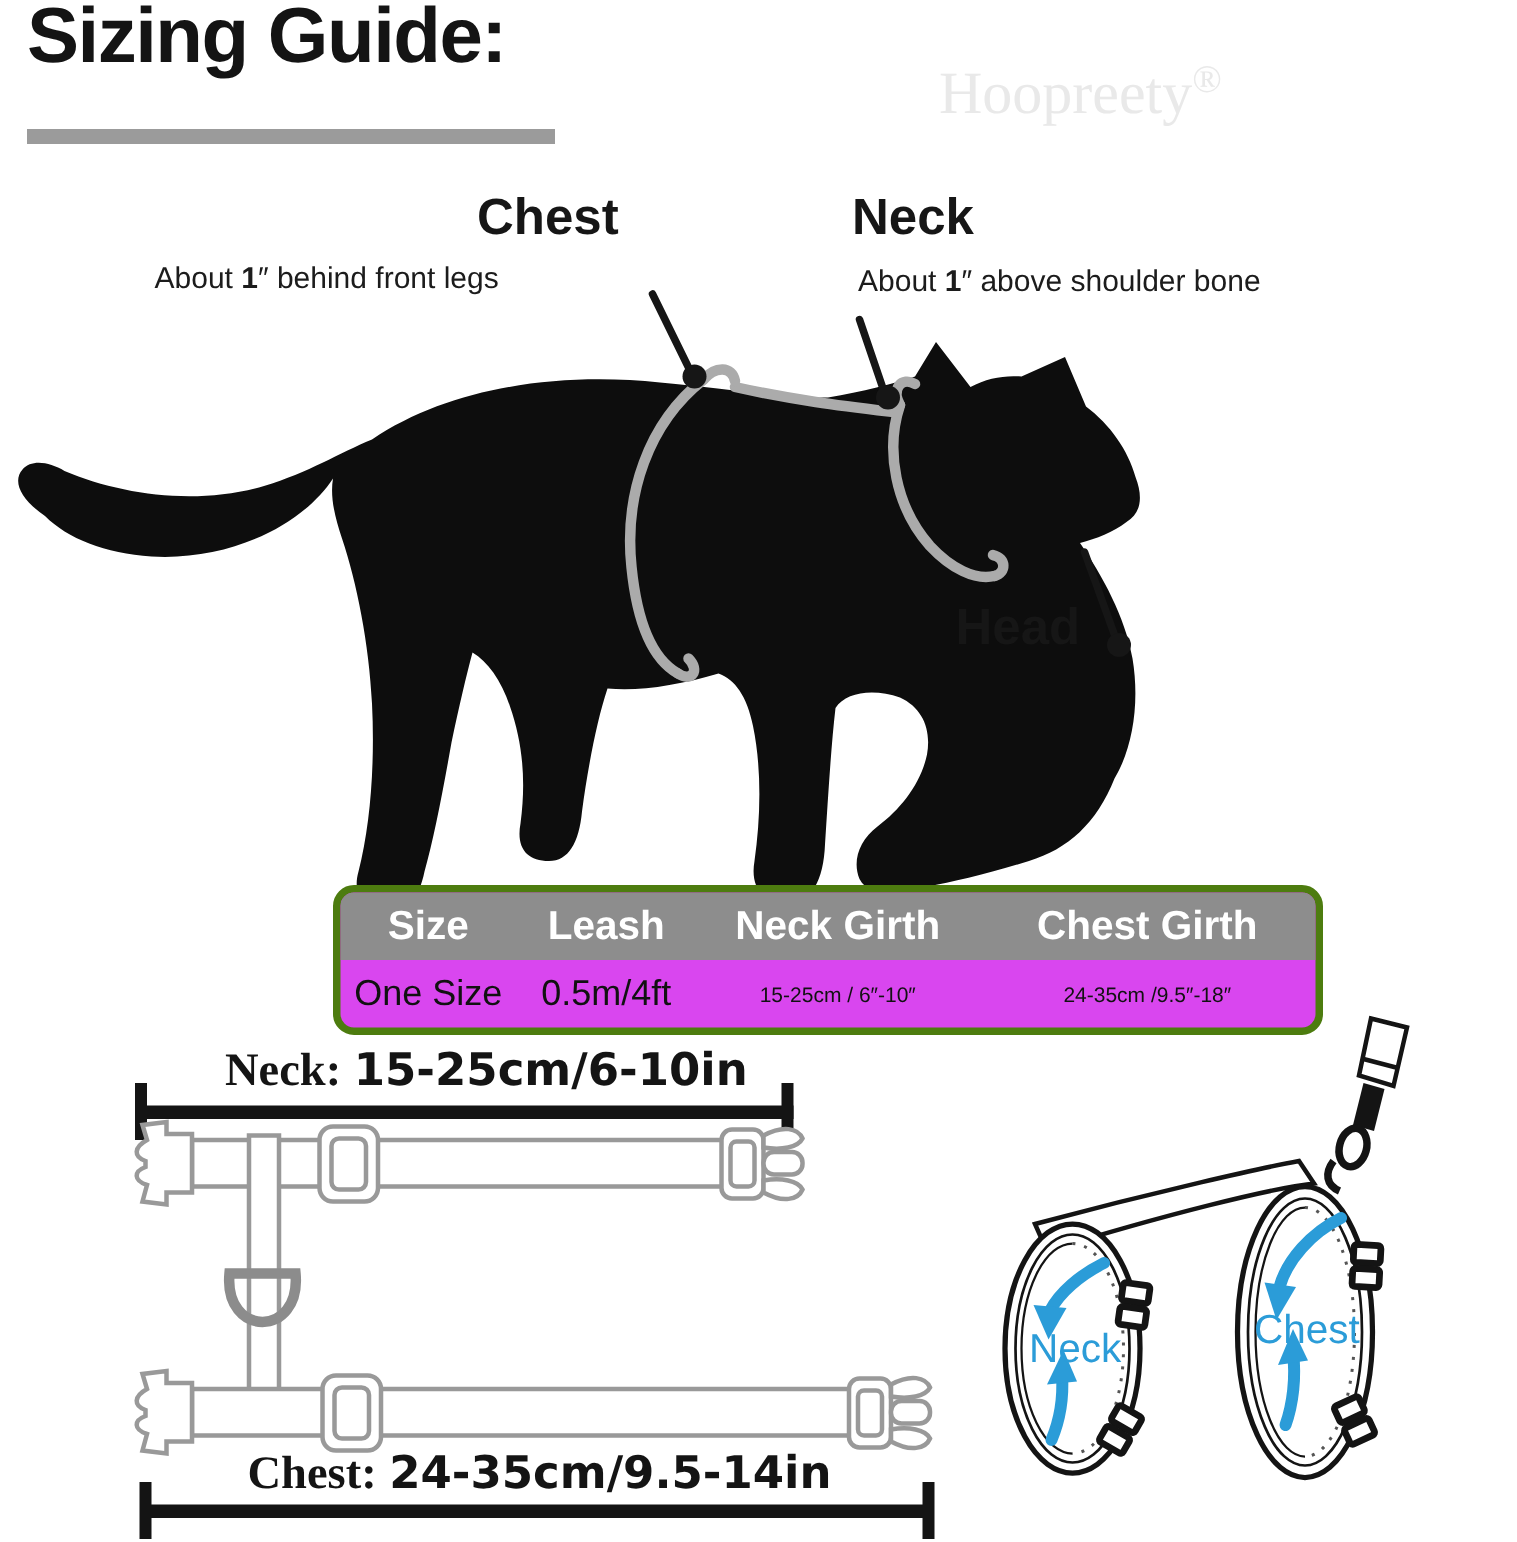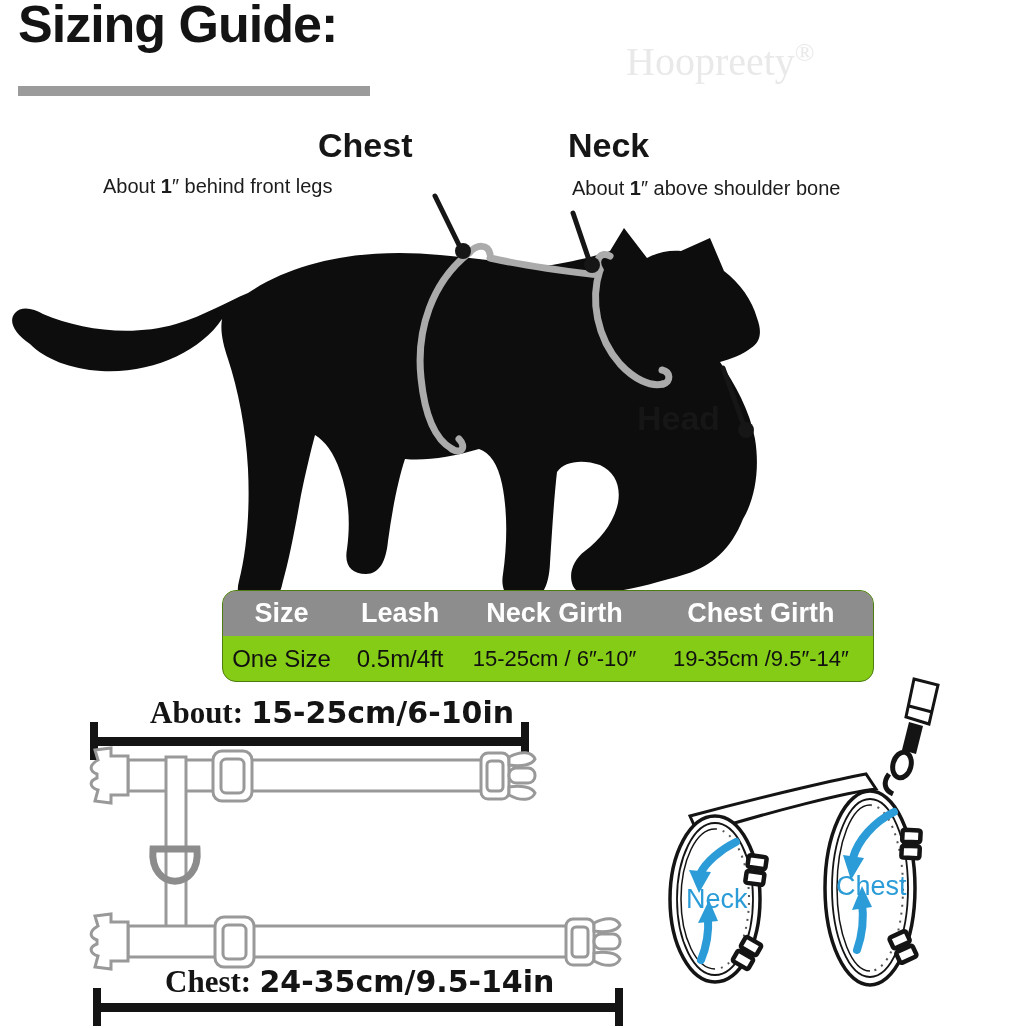--- a/index.html
+++ b/index.html
@@ -15,28 +15,28 @@
   .callout-desc b{font-weight:bold;}
   #chest-title{left:318px;top:126px;}
   #chest-desc{left:103px;top:175px;}
   #neck-title{left:568px;top:126px;}
   #neck-desc{left:572px;top:177px;}
   #head-title{left:637px;top:399px;}
   #head-desc1{left:635px;top:446px;font-size:26px;}
   #head-desc2{left:635px;top:484px;font-size:26px;}
   svg{position:absolute;left:0;top:0;}
   
-  #size-table{left:222px;top:590px;width:650px;height:90px;border:1px solid #4d7c0f;border-radius:14px;
-              overflow:hidden;display:flex;flex-direction:column;background:#84cc16;}
+  #size-table{left:222px;top:590px;width:650px;height:90px;border:5px solid #4d7c0f;border-radius:14px;
+              overflow:hidden;display:flex;flex-direction:column;background:#d946ef;}
   .tr{display:flex;flex:1;align-items:center;}
   .tr.head{background:#8d8d8d;color:#fff;font-weight:bold;font-size:27px;}
   .tr.data{font-size:24px;color:#111;}
   .td{text-align:center;}
   .c0{width:18%;}.c1{width:18.5%;}.c2{width:29%;}.c3{width:34.5%;}
-  .tr.data .c2,.tr.data .c3{font-size:22px;}
+  .tr.data .c2,.tr.data .c3{font-size:14px;}
   
   .dim-text{font-size:30px;white-space:nowrap;color:#141414;}
   .dim-text .serif{font-family:"Liberation Serif",serif;font-weight:bold;font-size:31px;}
   .dim-text .val{font-family:"DejaVu Sans",sans-serif;font-weight:bold;}
   #neck-dim{left:150px;top:695px;}
   #chest-dim{left:165px;top:964px;}
   
   .loop-label{font-size:27px;color:#2b9cd8;}
   #loop-neck-label{left:686px;top:884px;}
   #loop-chest-label{left:836px;top:871px;}
@@ -230,26 +230,26 @@
     <div class="tr head">
       <div class="td c0">Size</div>
       <div class="td c1">Leash</div>
       <div class="td c2">Neck Girth</div>
       <div class="td c3">Chest Girth</div>
     </div>
     <div class="tr data">
       <div class="td c0">One Size</div>
       <div class="td c1">0.5m/4ft</div>
       <div class="td c2">15-25cm / 6″-10″</div>
-      <div class="td c3">19-35cm /9.5″-14″</div>
+      <div class="td c3">24-35cm /9.5″-18″</div>
     </div>
   </div>
 
   <div class="abs dim-text" id="neck-dim">
-    <span class="serif">About:</span>
+    <span class="serif">Neck:</span>
     <span class="val">15-25cm/6-10in</span>
   </div>
   <div class="abs dim-text" id="chest-dim">
     <span class="serif">Chest:</span>
     <span class="val">24-35cm/9.5-14in</span>
   </div>
 
   <div class="abs loop-label" id="loop-neck-label">Neck</div>
   <div class="abs loop-label" id="loop-chest-label">Chest</div>
 

